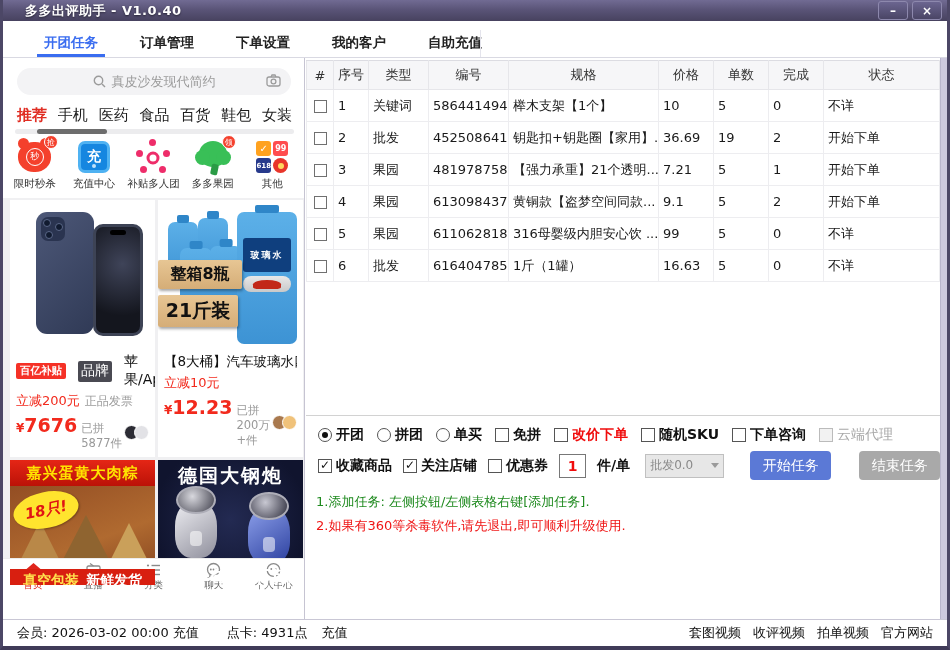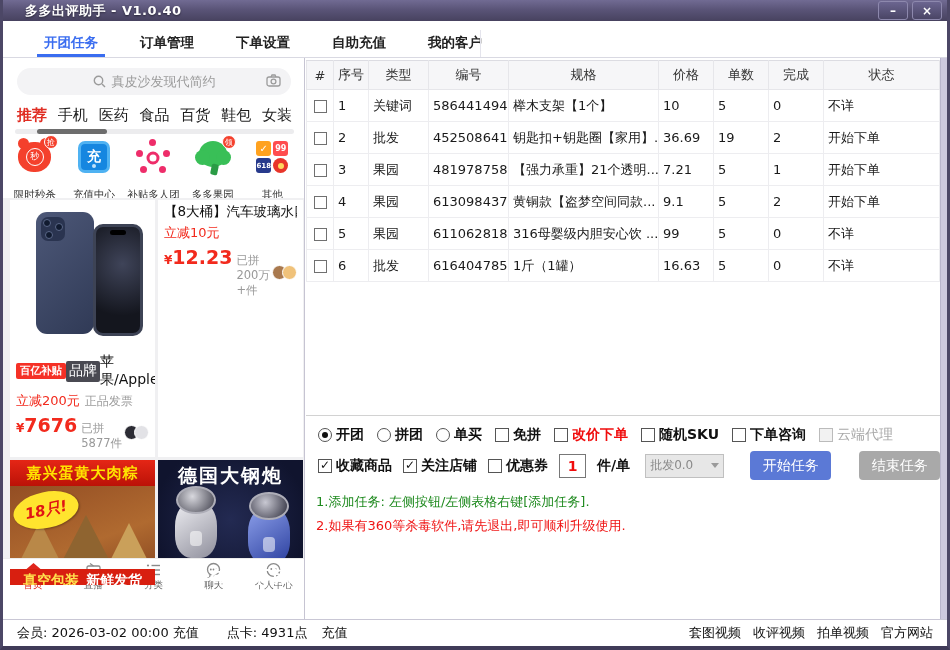--- a/index.html
+++ b/index.html
@@ -33,21 +33,21 @@
   .searchbar svg { flex:none; }
   .cam { position:absolute; right:10px; top:6px; }
   .cats { position:absolute; left:14px; right:12px; top:45px; height:24px; display:flex; justify-content:space-between; align-items:center; }
   .cat { font-size:15px; color:#1c1c1c; cursor:default; }
   .cat.active { color:#e02e24; font-weight:bold; }
   .hscroll-track { position:absolute; left:12px; right:10px; top:71px; height:5px; background:#ececee; border-radius:3px; }
   .hscroll-thumb { position:absolute; left:22px; width:70px; top:0; height:5px; background:#6d6d6d; border-radius:3px; }
 
   .quick-row { position:absolute; left:2px; right:2px; top:80px; height:58px; display:flex; justify-content:space-around; align-items:flex-start; }
   .quick { width:56px; display:flex; flex-direction:column; align-items:center; }
-  .quick .label { font-size:10.5px; color:#333; margin-top:13px; white-space:nowrap; }
+  .quick .label { font-size:10.5px; color:#333; margin-top:2px; white-space:nowrap; }
   .qicon { position:relative; width:38px; height:37px; }
   .badge { position:absolute; top:-3px; right:-4px; width:14px; height:14px; background:#f4402c; border:1.5px solid #fff;
            border-radius:50%; color:#fff; font-size:8px; display:flex; align-items:center; justify-content:center; z-index:3; }
   .sk-body { position:absolute; left:2px; top:4px; width:33px; height:30px; background:#f4402c; border-radius:48%; }
   .sk-body::before, .sk-body::after { content:""; position:absolute; width:11px; height:11px; background:#f4402c; border-radius:50%; top:-4px; }
   .sk-body::before { left:0; } .sk-body::after { right:0; }
   .sk-ring { position:absolute; left:50%; top:50%; transform:translate(-50%,-50%); width:18px; height:18px; border:1.5px solid #fff;
              border-radius:50%; color:#fff; font-size:9px; display:flex; align-items:center; justify-content:center; }
   .rc-body { position:absolute; left:3px; top:3px; width:32px; height:32px; background:#1586e0; border:3px solid #4fb2f2; border-radius:7px;
              color:#fff; font-size:14px; font-weight:bold; display:flex; align-items:center; justify-content:center; }
@@ -105,21 +105,21 @@
   .sv-bot { position:absolute; left:0; right:0; bottom:2px; text-align:center; color:#fff; font-size:19px; font-weight:bold; letter-spacing:1px; z-index:2;}
   .shaver { position:absolute; width:42px; height:58px; border-radius:45% 45% 38% 38%; }
   .shaver .head { position:absolute; top:-14px; left:1px; width:40px; height:28px; border-radius:50%;
                   background:radial-gradient(circle at 40% 35%, #d8d8de, #5d5d68 80%); border:2px solid #aeaeb8; }
   .shaver .btn { position:absolute; left:50%; transform:translateX(-50%); bottom:12px; width:12px; height:15px; background:rgba(255,255,255,.55); border-radius:4px; }
   .sv-silver { left:17px; top:40px; background:linear-gradient(145deg,#f0f0f4,#8f8f9c); }
   .sv-blue { right:13px; top:46px; background:linear-gradient(145deg,#8fa2ec,#2b3f9e); }
   .sv-blue .head { background:radial-gradient(circle at 40% 35%, #c8c8d2, #4a4a58 80%); }
 
   .ptext { padding:3px 6px 6px 6px; }
-  .badges { display:flex; align-items:center; gap:0; }
+  .badges { display:flex; align-items:center; gap:12px; }
   .bdg-red { background:#f53126; color:#fff; font-size:10.5px; font-weight:bold; padding:1px 4px; border-radius:2px; white-space:nowrap; }
   .bdg-dark { background:#4a4a52; color:#fff; font-size:14px; padding:1.5px 3px; border-radius:2px; white-space:nowrap; }
   .pbrand { font-size:14px; color:#111; }
   .ptitle { font-size:13.5px; color:#111; white-space:nowrap; overflow:hidden; }
   .pdisc { font-size:13px; color:#f22a1d; margin-top:3px; }
   .pnote { font-size:12px; color:#9a9a9a; margin-left:5px; }
   .prow { display:flex; align-items:baseline; margin-top:4px; }
   .pyen { color:#f22a1d; font-size:12px; font-weight:bold; }
   .pprice { color:#f22a1d; font-size:19px; font-weight:bold; margin-right:4px; }
   .psold { font-size:11.5px; color:#999; }
@@ -204,24 +204,24 @@
     <div class="tab active">
         <span>开团任务</span>
       </div>
     <div class="tab">
         <span>订单管理</span>
       </div>
     <div class="tab">
         <span>下单设置</span>
       </div>
     <div class="tab">
+        <span>我的客户</span>
+      </div>
+    <div class="tab">
         <span>自助充值</span>
-      </div>
-    <div class="tab">
-        <span>我的客户</span>
       </div>
     <div class="tab-divider"></div>
   </div>
 
   <div class="left-panel">
 
     <div class="searchbar">
       <svg width="13" height="13" viewBox="0 0 13 13">
           <circle cx="5.5" cy="5.5" r="4.2" fill="none" stroke="#9b9b9b" stroke-width="1.4"></circle>
           <line x1="9" y1="9" x2="12" y2="12" stroke="#9b9b9b" stroke-width="1.4"></line>
@@ -324,20 +324,32 @@
             <span class="psold">已拼5877件</span>
             <span class="avatars">
                 <span class="av av1a"></span>
                 <span class="av av1b"></span>
               </span>
           </div>
         </div>
       </div>
 
       <div class="card">
+        <div class="pimg">
+          <div class="bottle" style="left:10px;top:22px;width:30px;height:58px;"></div>
+          <div class="bottle" style="left:40px;top:18px;width:30px;height:58px;"></div>
+          <div class="bottle" style="left:22px;top:48px;width:32px;height:60px;"></div>
+          <div class="bottle" style="left:52px;top:46px;width:32px;height:60px;"></div>
+          <div class="bottle" style="right:6px;top:12px;width:60px;height:132px;">
+            <div class="bt-label">玻璃水</div>
+            <div class="bt-car"></div>
+          </div>
+          <div class="wm-banner" style="top:60px;width:84px;height:29px;font-size:16px;border-radius:2px;">整箱8瓶</div>
+          <div class="wm-banner" style="top:95px;width:80px;height:32px;font-size:19px;border-radius:2px;">21斤装</div>
+        </div>
         <div class="ptext">
           <div class="ptitle">【8大桶】汽车玻璃水四</div>
           <div class="pdisc">立减10元</div>
           <div class="prow">
             <span class="pyen">¥</span>
             <span class="pprice">12.23</span>
             <span class="psold">已拼200万+件</span>
             <span class="avatars">
                 <span class="av av2a"></span>
                 <span class="av av2b"></span>

